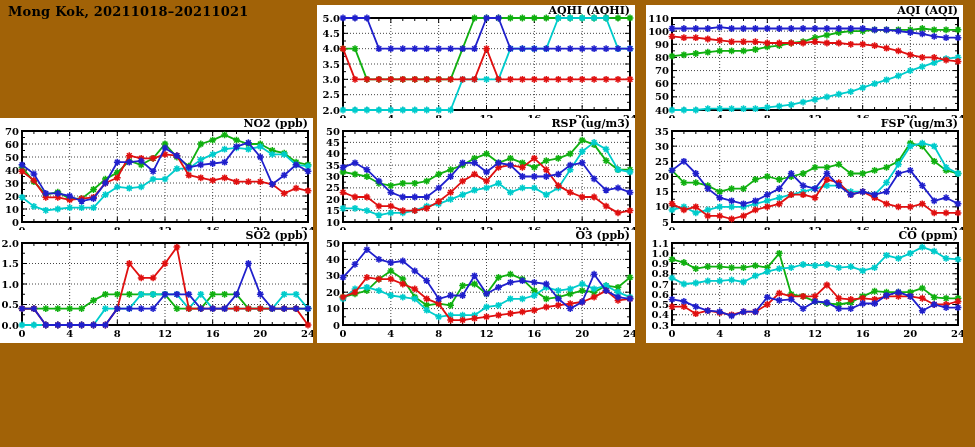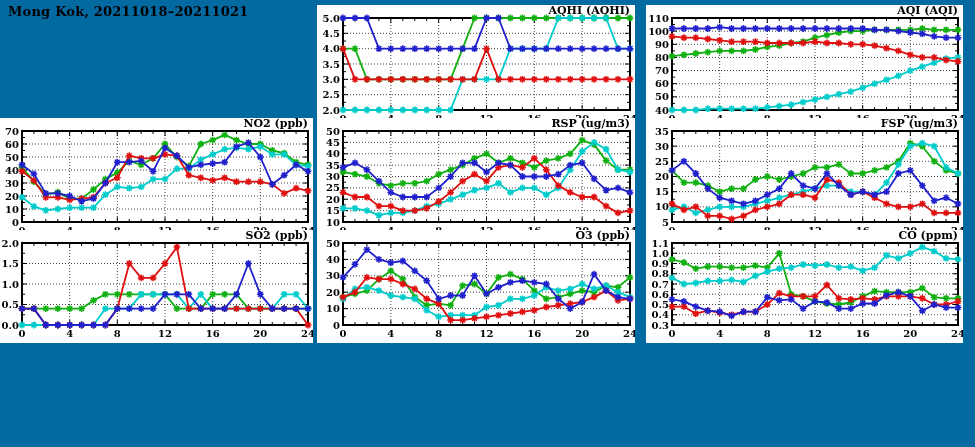--- a/index.html
+++ b/index.html
@@ -1,16 +1,16 @@
 <!DOCTYPE html>
 <html><head>
 <meta charset="utf-8">
 <style>
   html,body{margin:0;padding:0;background:#fff;}
-  .screen{position:relative;width:975px;height:447px;background:#0369a1;overflow:hidden;
+  .screen{position:relative;width:975px;height:447px;background:#a16207;overflow:hidden;
           font-family:"DejaVu Serif", serif;color:#000;}
   .page-title{position:absolute;left:8px;top:4px;font-size:13px;font-weight:bold;
               letter-spacing:0.2px;white-space:nowrap;}
   .chart{position:absolute;}
   .chart svg{display:block;}
 </style>
 </head>
 <body>
 
 <div class="screen">

